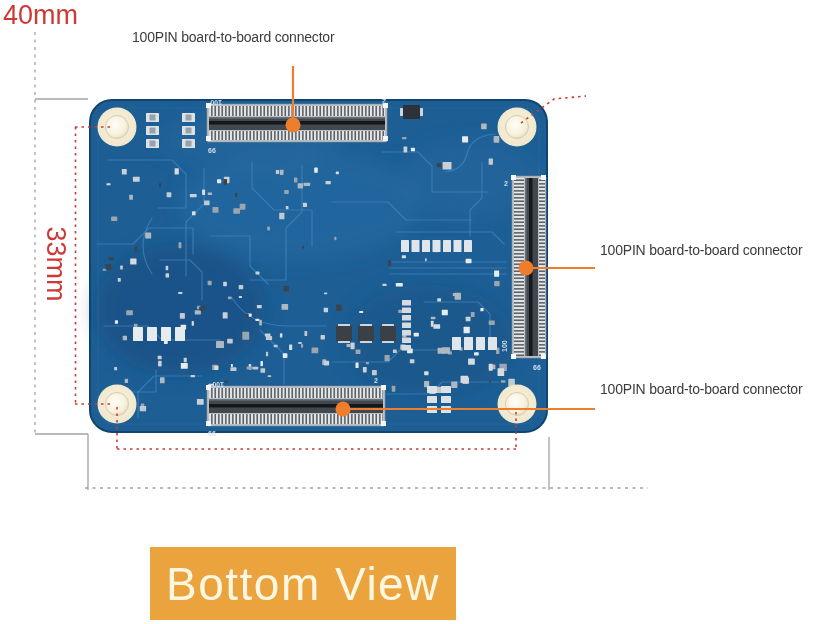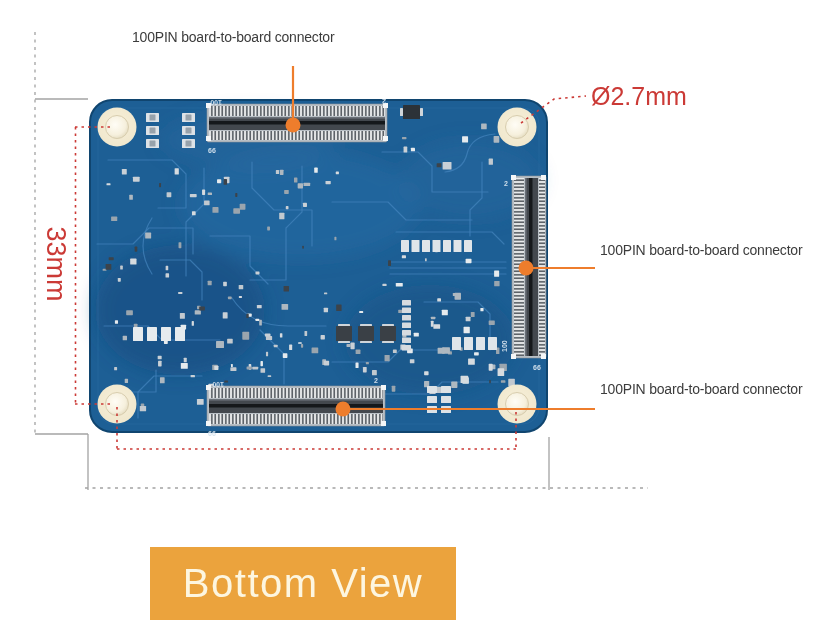--- a/index.html
+++ b/index.html
@@ -22,21 +22,21 @@
   .red{position:absolute;color:var(--dim-red);font-size:27px;white-space:nowrap;}
   #red-40{left:3px;top:0px;}
   #red-dia{left:591px;top:82px;font-size:25px;}
   #red-33{left:55px;top:264px;transform:translate(-50%,-50%) rotate(90deg);}
   #red-48{left:238px;top:450px;}
   #red-55{left:656px;top:473px;}
 
   #banner{position:absolute;left:150px;top:547px;width:306px;height:73px;
           background:var(--banner-orange);color:var(--banner-text);
           display:flex;align-items:center;justify-content:center;
-          font-size:40px;letter-spacing:1.5px;}
+          font-size:46px;letter-spacing:1.5px;}
 
   .dimgray{stroke:#a3a3a3;stroke-width:1.3;fill:none;}
   .dimgray.dash{stroke-dasharray:3 4.5;}
   .dimred{stroke:var(--dim-red);stroke-width:1.6;fill:none;stroke-dasharray:2.5 4;}
   .leader{stroke:var(--leader-orange);stroke-width:2.2;fill:none;}
   .leader-dot{fill:var(--leader-orange);}
   .mark{font-size:7px;font-weight:bold;fill:#d7e4ef;opacity:.95;font-family:"Liberation Sans",sans-serif;}
   .trace{fill:none;stroke:#4585bd;stroke-width:1.2;opacity:.7;stroke-linecap:round;stroke-linejoin:round;}
 </style>
 </head>
@@ -448,19 +448,19 @@
       <circle class="leader-dot" cx="526" cy="268" r="7.5"></circle>
       <path class="leader" d="M350,409 H595"></path>
       <circle class="leader-dot" cx="343" cy="409" r="7.5"></circle>
     </g>
   </svg>
 
   <div class="lbl" id="lbl-top">100PIN board-to-board connector</div>
   <div class="lbl" id="lbl-right">100PIN board-to-board connector</div>
   <div class="lbl" id="lbl-bottom">100PIN board-to-board connector</div>
 
-  <div class="red" id="red-dia">Ø2.7mm</div>
+  <div class="red" id="red-40">40mm</div>
   <div class="red" id="red-33">33mm</div>
 
   <div id="banner">
     <span>Bottom View</span>
   </div>
 </div>
 
 </body></html>

